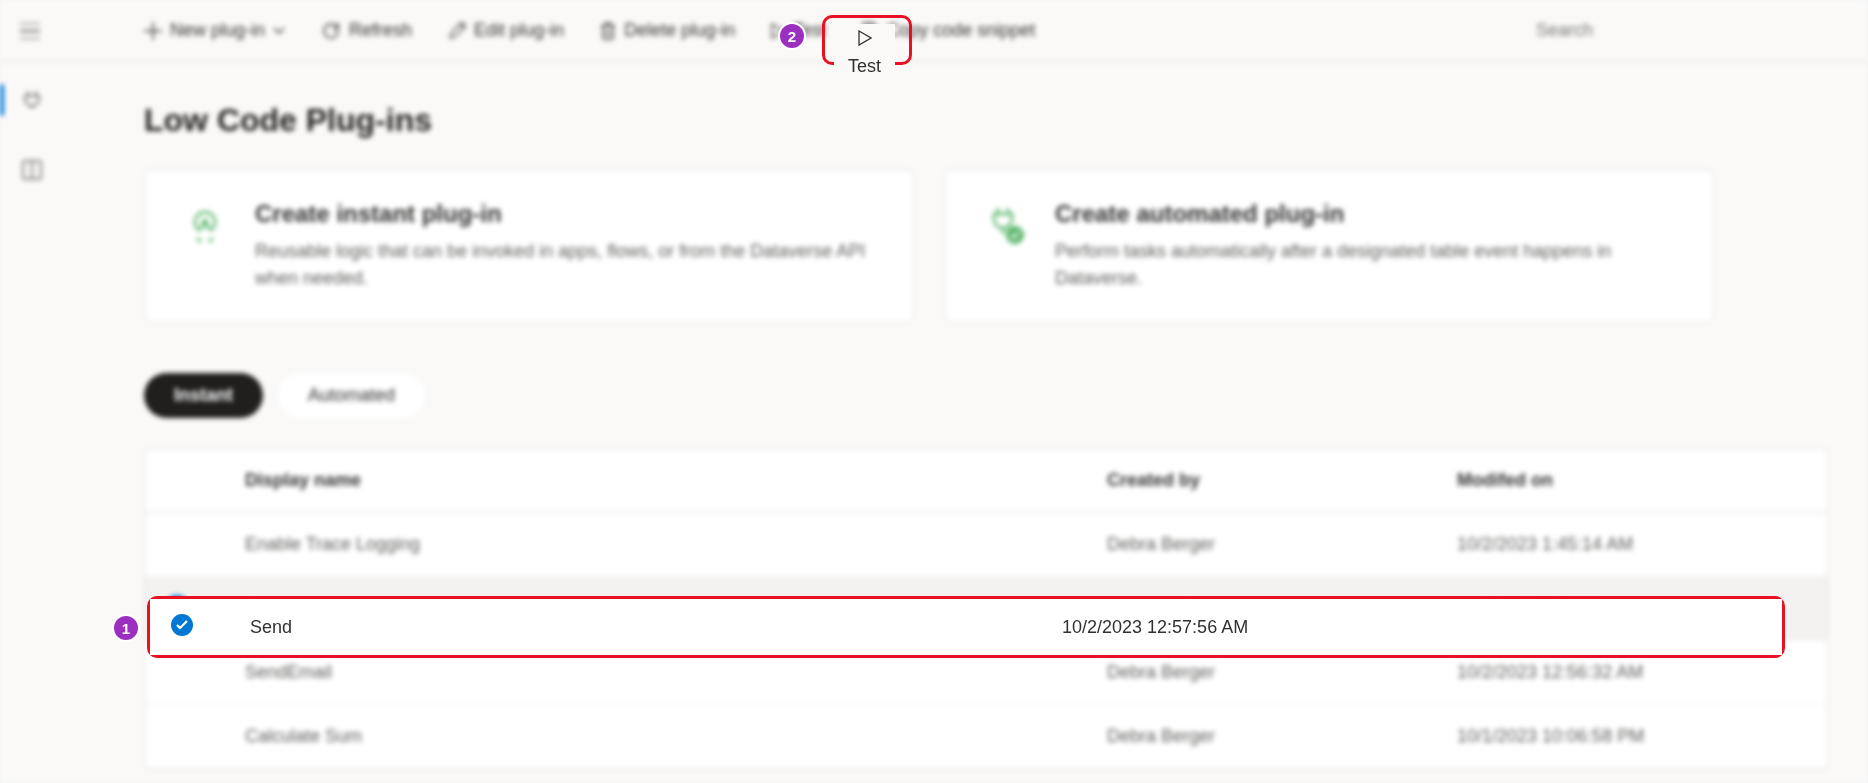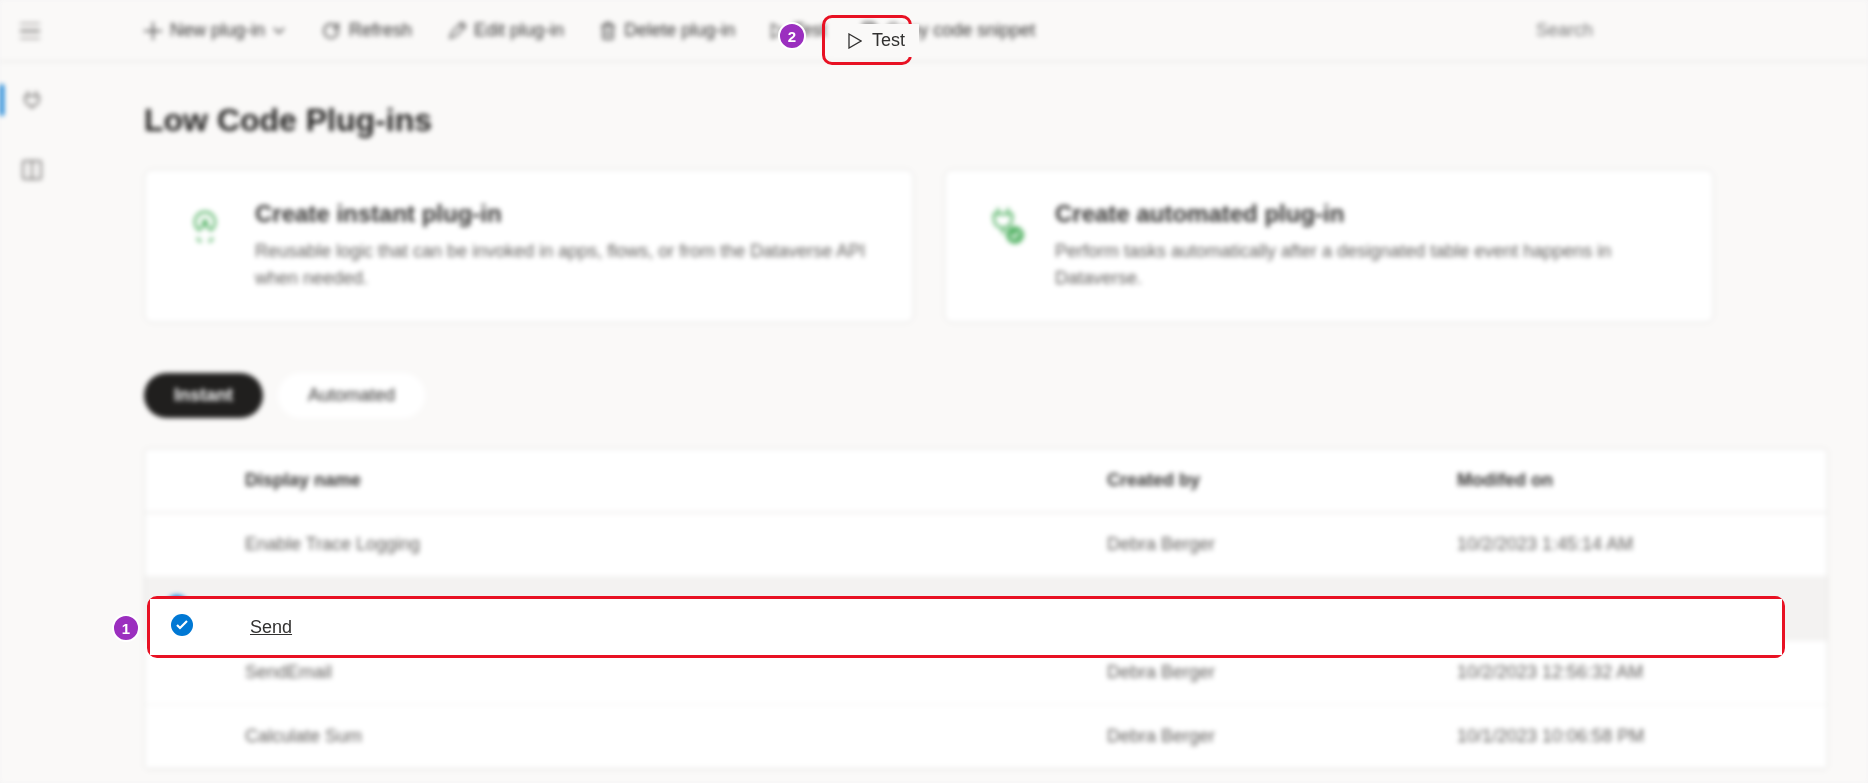--- a/index.html
+++ b/index.html
@@ -225,31 +225,31 @@
     }
     .sharp-test-btn {
       position: absolute;
       display: flex;
       align-items: center;
       gap: 10px;
       font-size: 18px;
       color: #323130;
       background: #faf9f8;
       padding: 6px 14px;
+      flex-direction: column;
     }
     .sharp-row {
       position: absolute;
       display: grid;
       grid-template-columns: 80px 1fr 350px 350px;
       align-items: center;
       padding: 0 20px;
       font-size: 18px;
       color: #323130;
       background: #fff;
-      text-decoration: underline;
     }
   </style>
 </head>
 <body>
 
 <div class="blur-layer">
   <div class="top-bar">
     <div class="hamburger">
       <svg width="20" height="16" viewBox="0 0 20 16">
           <path d="M0 0h20M0 8h20M0 16h20" stroke="#605e5c" stroke-width="2"></path>
@@ -403,15 +403,16 @@
 
   <div class="highlight-box" style="left:147px; top:596px; width:1638px; height:62px;"></div>
   <div class="sharp-row" style="left:150px; top:599px; width:1632px; height:56px;">
     <div>
       <svg class="check-circle" viewBox="0 0 24 24">
           <circle cx="12" cy="12" r="11" fill="#0078d4"></circle>
           <path d="M7 12l3 3 7-7" stroke="#fff" stroke-width="2.2" fill="none"></path>
         </svg>
     </div>
     <div>Send</div>
+    <div>10/2/2023 12:57:56 AM</div>
   </div>
   <div class="annotation-badge" style="left:112px; top:614px;">1</div>
 </div>
 
 </body></html>

